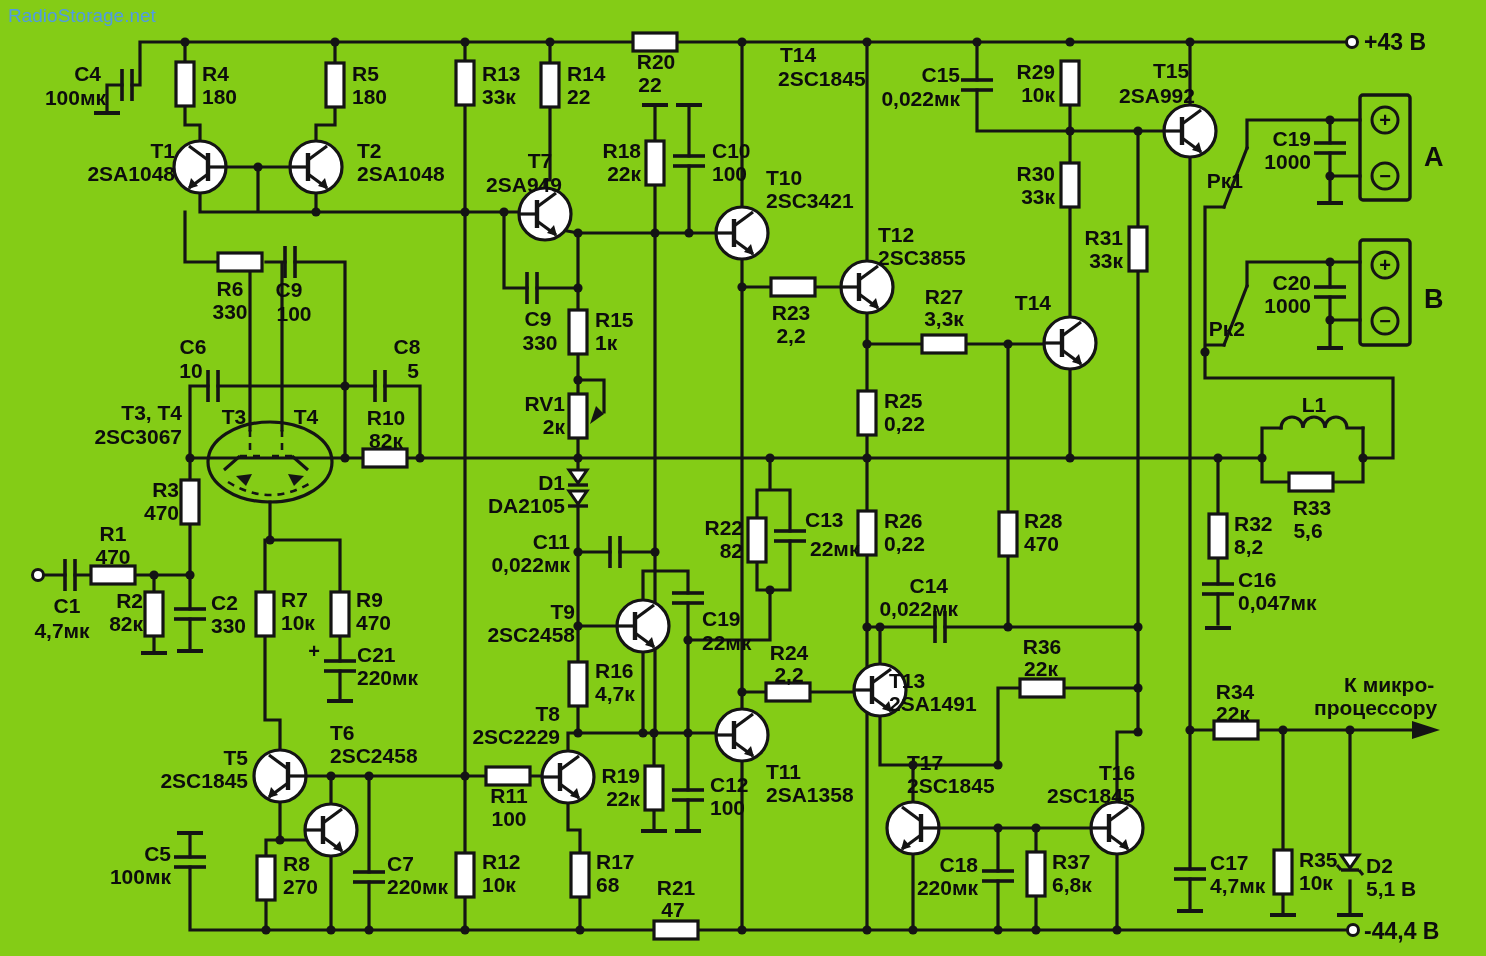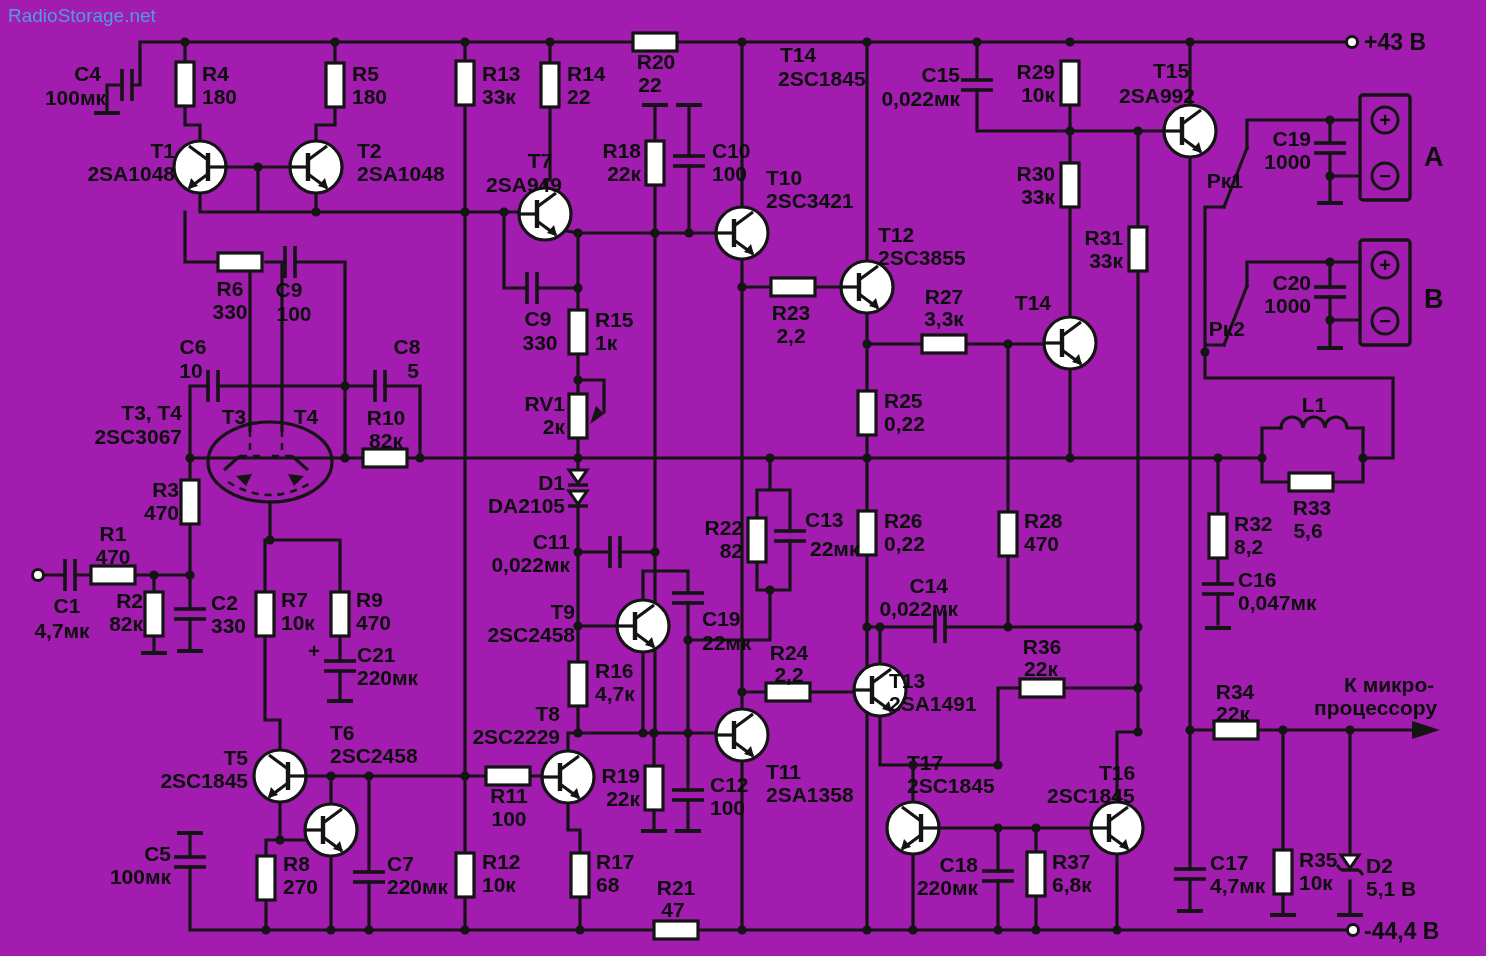--- a/index.html
+++ b/index.html
@@ -1,17 +1,17 @@
 <!DOCTYPE html>
 <html><head>
 <meta charset="utf-8">
 <style>
   html,body{margin:0;padding:0;background:#ffffff;}
   body{font-family:"Liberation Sans", sans-serif;}
-  #stage{position:relative;width:1486px;height:956px;background:#a21caf;overflow:hidden;}
+  #stage{position:relative;width:1486px;height:956px;background:#84cc16;overflow:hidden;}
   svg text{font-family:"Liberation Sans", sans-serif;}
   .wire{fill:none;stroke:#141414;stroke-width:3.2;stroke-linecap:square;}
   .wire-thin{fill:none;stroke:#141414;stroke-width:3;}
   .dashed{fill:none;stroke:#141414;stroke-width:2.6;stroke-dasharray:7 6;}
 </style>
 </head>
 <body>
 
 <div id="stage">
 <svg id="schem" width="1486" height="956" viewBox="0 0 1486 956" xmlns="http://www.w3.org/2000/svg">

